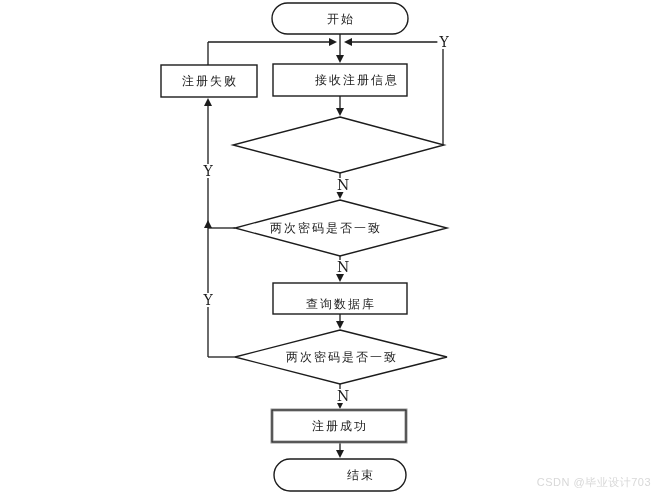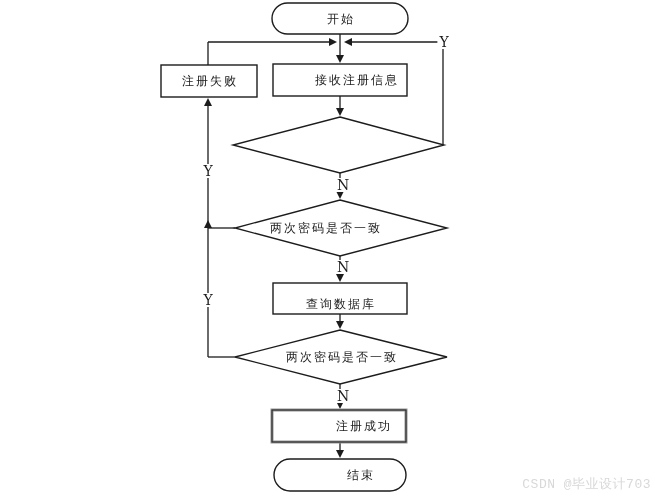--- a/index.html
+++ b/index.html
@@ -41,22 +41,22 @@
     background: #ffffff;
     color: var(--text);
     font-size: 14px;
     line-height: 1;
     padding: 0 2px;
   }
   .watermark {
     position: absolute;
     right: 4px;
     top: 475px;
-    font-family: Liberation Mono, monospace;
-    font-size: 13px;
+    font-family: Liberation Sans, sans-serif;
+    font-size: 11px;
     color: var(--watermark);
     letter-spacing: 0.5px;
   }
 </style>
 </head>
 <body>
 
 <div class="stage">
 
   <svg width="655" height="499" viewBox="0 0 655 499">
@@ -103,21 +103,21 @@
     <rect class="success-inner" x="272" y="410" width="134" height="32"></rect>
     <rect class="shape" x="274" y="459" width="132" height="32" rx="16"></rect>
   </svg>
 
   <div class="nlabel" style="left:272px; top:3px;   width:136px; height:31px;">开始</div>
   <div class="nlabel" style="left:273px; top:64px;  width:134px; height:32px;margin-left:16px;">接收注册信息</div>
   <div class="nlabel" style="left:161px; top:65px;  width:96px;  height:32px;">注册失败</div>
   <div class="nlabel" style="left:219px; top:200px; width:212px; height:56px;">两次密码是否一致</div>
   <div class="nlabel" style="left:273px; top:283px; width:134px; height:41px;">查询数据库</div>
   <div class="nlabel" style="left:235px; top:330px; width:212px; height:54px;">两次密码是否一致</div>
-  <div class="nlabel" style="left:272px; top:410px; width:134px; height:32px;padding-left:24px;">注册成功</div>
+  <div class="nlabel" style="left:272px; top:410px; width:134px; height:32px;">注册成功</div>
   <div class="nlabel" style="left:274px; top:459px; width:132px; height:32px;padding-left:20px;">结束</div>
 
   <span class="elabel" style="left:444px; top:42px;">Y</span>
   <span class="elabel" style="left:208px; top:171px;">Y</span>
   <span class="elabel" style="left:208px; top:300px;">Y</span>
   <span class="elabel" style="left:343px; top:185px;">N</span>
   <span class="elabel" style="left:343px; top:267px;">N</span>
   <span class="elabel" style="left:343px; top:396px;">N</span>
 
   <div class="watermark">CSDN @毕业设计703</div>

